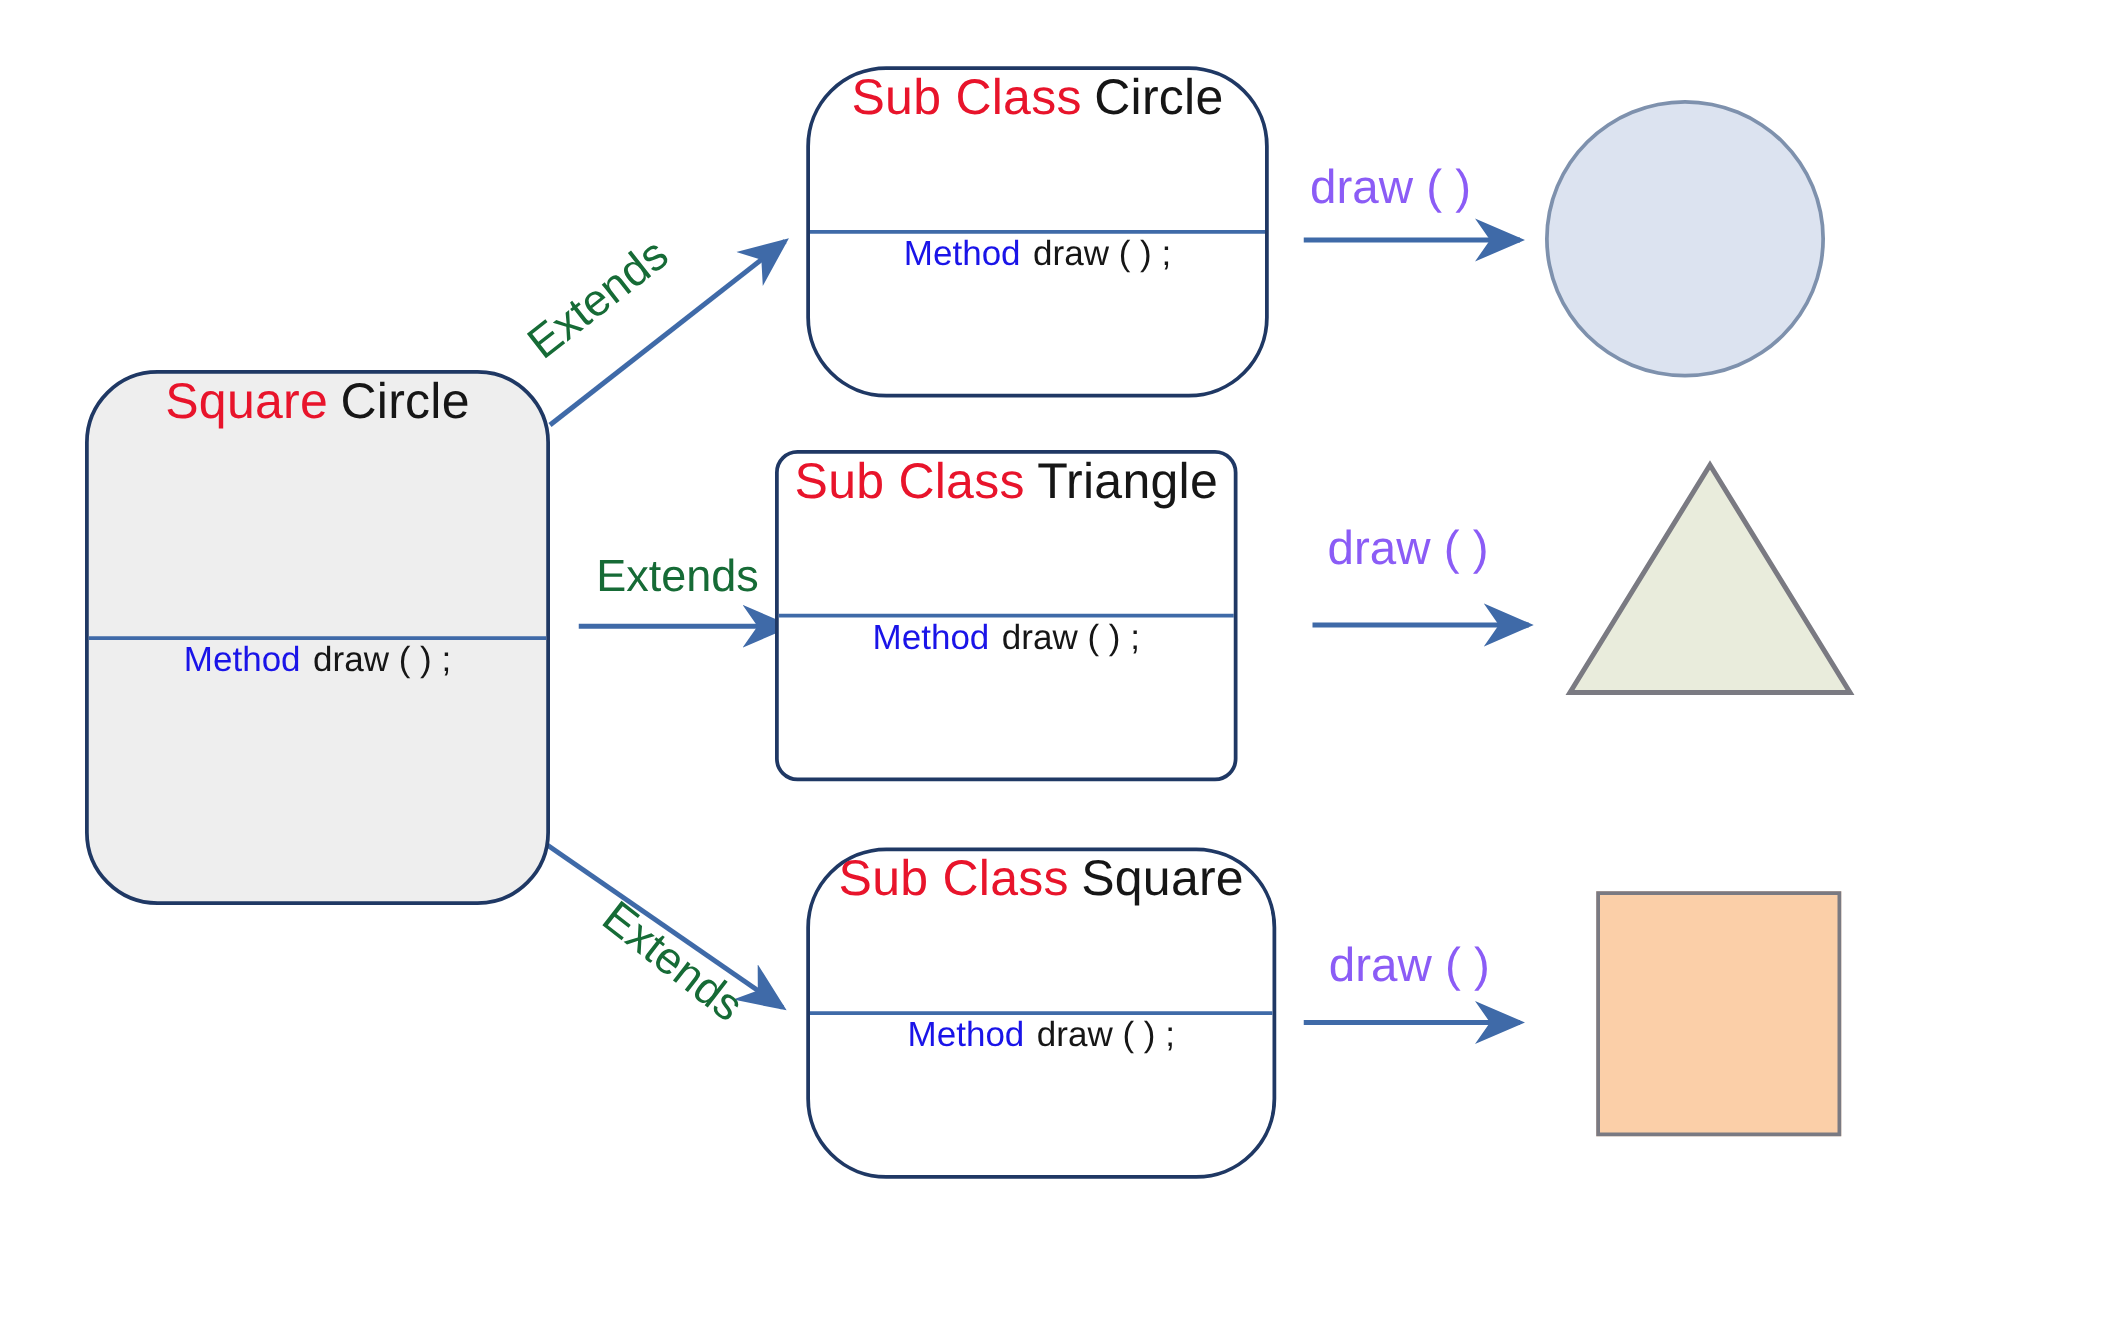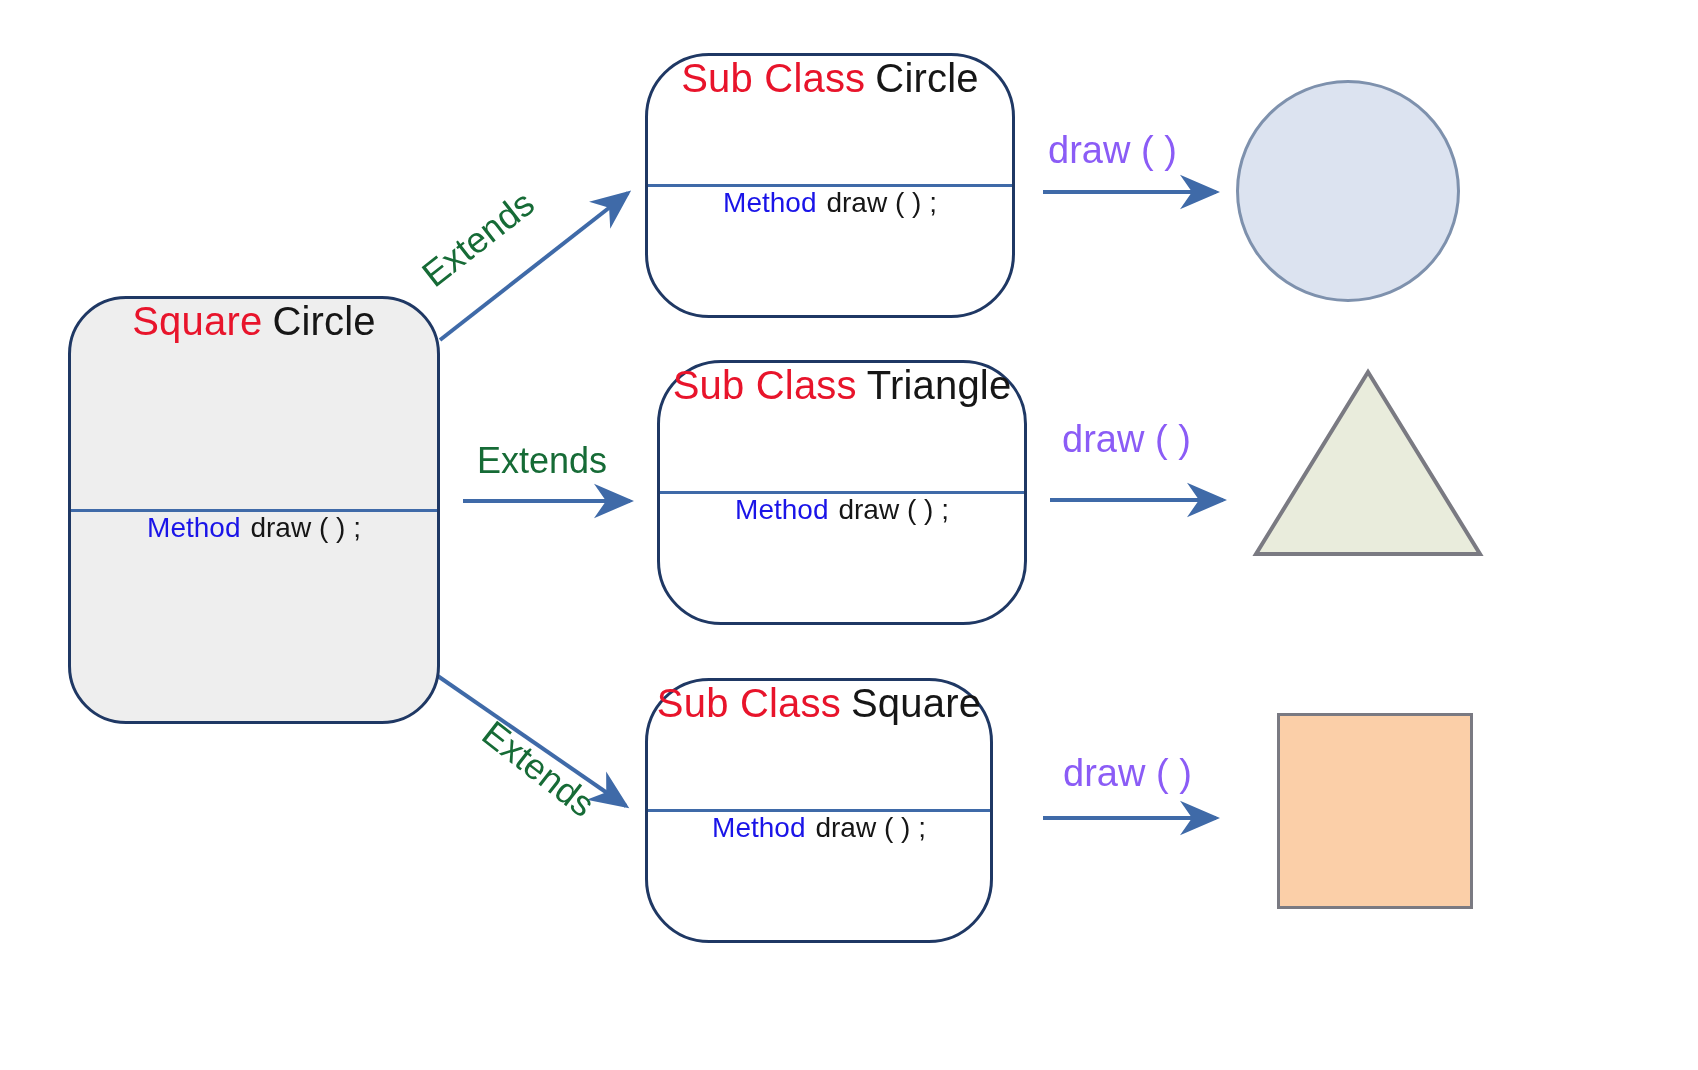--- a/index.html
+++ b/index.html
@@ -153,35 +153,35 @@
       </span>
     </div>
     <div class="box-divider"></div>
     <div class="box-body">
       <span class="method-text">
         <span class="kw-blue">Method</span><span class="plain">draw ( ) ;</span>
       </span>
     </div>
   </div>
 
-  <div class="class-box" style="left:657px; top:360px; width:370px; height:265px;">
+  <div class="class-box" style="left:620px; top:360px; width:370px; height:265px;border-radius:18px;">
     <div class="box-head">
       <span class="title-text">
         <span class="kw-red">Sub Class</span><span class="plain">Triangle</span>
       </span>
     </div>
     <div class="box-divider"></div>
     <div class="box-body">
       <span class="method-text">
         <span class="kw-blue">Method</span><span class="plain">draw ( ) ;</span>
       </span>
     </div>
   </div>
 
-  <div class="class-box" style="left:645px; top:678px; width:348px; height:265px;">
+  <div class="class-box" style="left:645px; top:678px; width:376px; height:265px;">
     <div class="box-head">
       <span class="title-text">
         <span class="kw-red">Sub Class</span><span class="plain">Square</span>
       </span>
     </div>
     <div class="box-divider"></div>
     <div class="box-body">
       <span class="method-text">
         <span class="kw-blue">Method</span><span class="plain">draw ( ) ;</span>
       </span>

